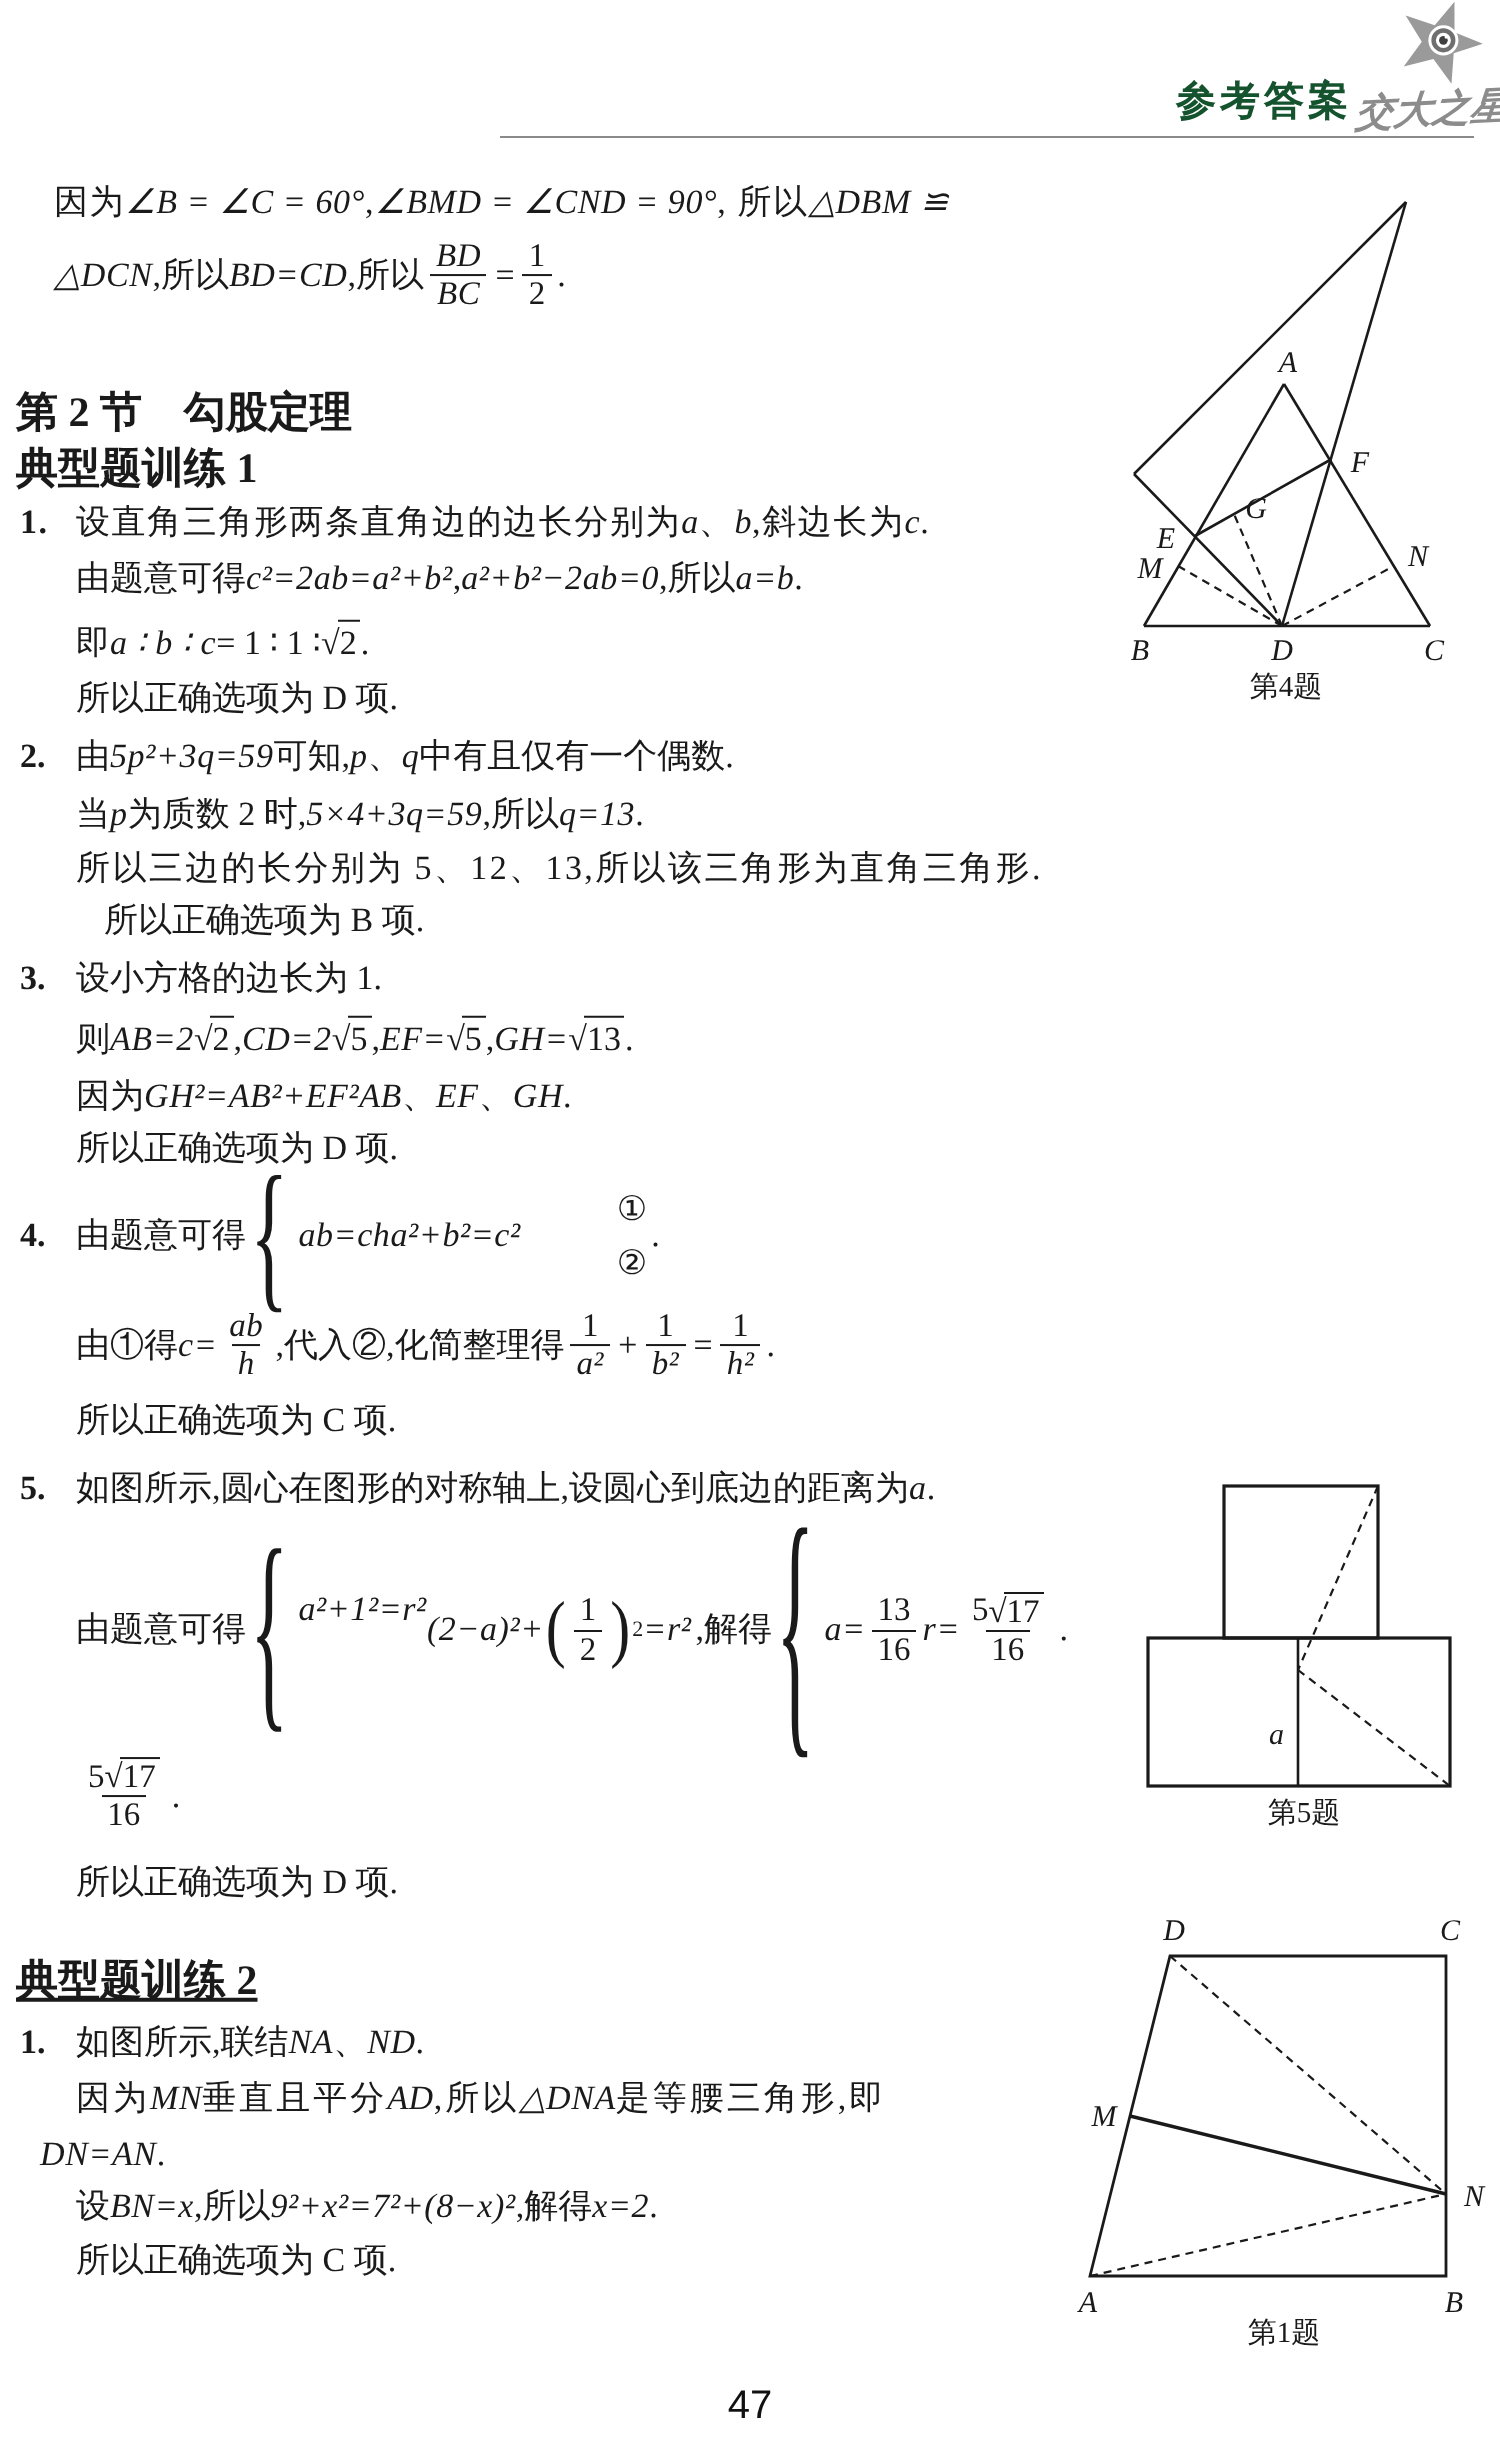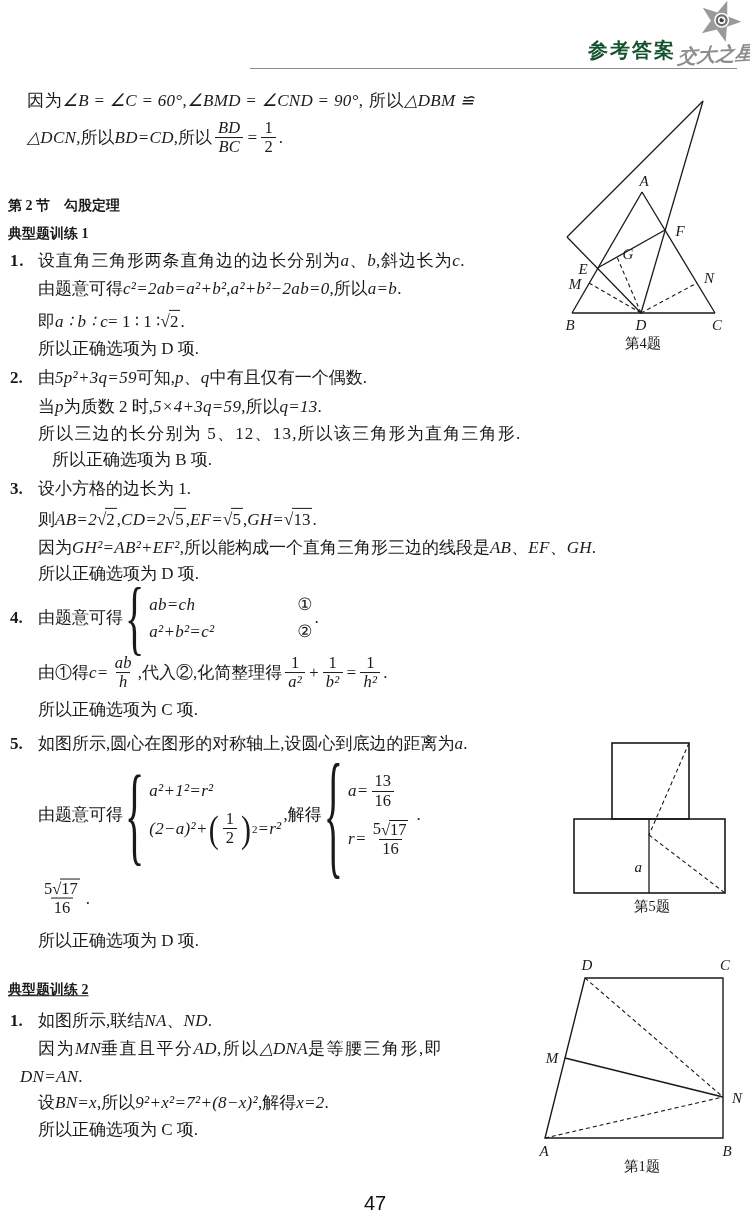--- a/index.html
+++ b/index.html
@@ -11,38 +11,38 @@
              color:#14532d;font-family:"Liberation Sans",sans-serif;font-weight:600;}
   .hdr-brand{position:absolute;left:678px;top:42px;font-size:19px;color:#8c8c8c;
              font-style:italic;font-weight:bold;transform:skewX(-8deg) rotate(-3deg);
              white-space:nowrap;font-family:"Liberation Serif",serif;}
   .hdr-rule{position:absolute;left:250px;top:68px;width:487px;border-top:1.6px solid #8a8a8a;}
   .star{position:absolute;left:686px;top:0px;}
 
   
   .line{position:absolute;transform:translateY(-50%);display:flex;align-items:center;
         white-space:nowrap;font-size:17px;line-height:1.25;}
-  .line.h{font-family:"Liberation Sans",sans-serif;font-weight:bold;font-size:14px;}
+  .line.h{font-family:"Liberation Sans",sans-serif;font-weight:bold;font-size:21px;}
   .num{font-weight:bold;width:28px;flex:none;}
   .ct{font-family:"Liberation Serif",serif;}
   .m{font-style:italic;font-family:"Liberation Serif",serif;letter-spacing:.3px;}
   sup{font-size:11px;line-height:0;}
   .frac{display:inline-flex;flex-direction:column;align-items:center;margin:0 3px;
         line-height:1.12;font-size:16.5px;}
   .frac .fn,.frac .fd{padding:0 3px;display:flex;align-items:center;justify-content:flex-start;}
   .frac .fd{border-top:1.1px solid #1a1a1a;}
   .rt{display:inline-flex;align-items:baseline;}
   .rt .sq{margin-right:-1px;}
   .rt .bar{border-top:1.1px solid #1a1a1a;padding:0 2px 0 1px;}
   .bigp{font-size:30px;font-weight:400;transform:scaleY(1.25);display:inline-block;margin:0 1px;
         font-family:"Liberation Serif",serif;}
   .brgrp{display:inline-flex;align-items:center;margin:0 2px;}
   .brace{display:inline-block;font-family:"Liberation Serif",serif;transform-origin:center;
          margin-right:5px;font-weight:400;}
-  .rows{display:inline-flex;flex-direction:column;justify-content:center;}
+  .rows{display:inline-flex;flex-direction:row;justify-content:center;}
   .row{display:flex;align-items:center;}
   .tags{display:inline-flex;flex-direction:column;margin-left:48px;}
 
   
   .fig{position:absolute;}
   .fig svg{display:block;}
   .fig text{fill:#1a1a1a;}
   .vlbl{font-family:"Liberation Serif",serif;font-style:italic;font-size:15px;}
   .cap{font-size:14.5px;font-style:normal;}
 
@@ -188,21 +188,20 @@
       <span class="m">GH=</span>
       <span class="rt">
         <span class="sq">√</span>
         <span class="bar">13</span>
       </span>
       <span class="ct">.</span>
     </div>
     <div class="line" style="top: 548px; left: 38px;">
       <span class="ct">因为 </span>
       <span class="m">GH²=AB²+EF²</span>
-      <span class="ct">,所以能构成一个直角三角形三边的线段是 </span>
       <span class="m">AB</span>
       <span class="ct">、</span>
       <span class="m">EF</span>
       <span class="ct">、</span>
       <span class="m">GH</span>
       <span class="ct">.</span>
     </div>
     <div class="line" style="top: 574px; left: 38px;">
       <span class="ct">所以正确选项为 D 项.</span>
     </div>

